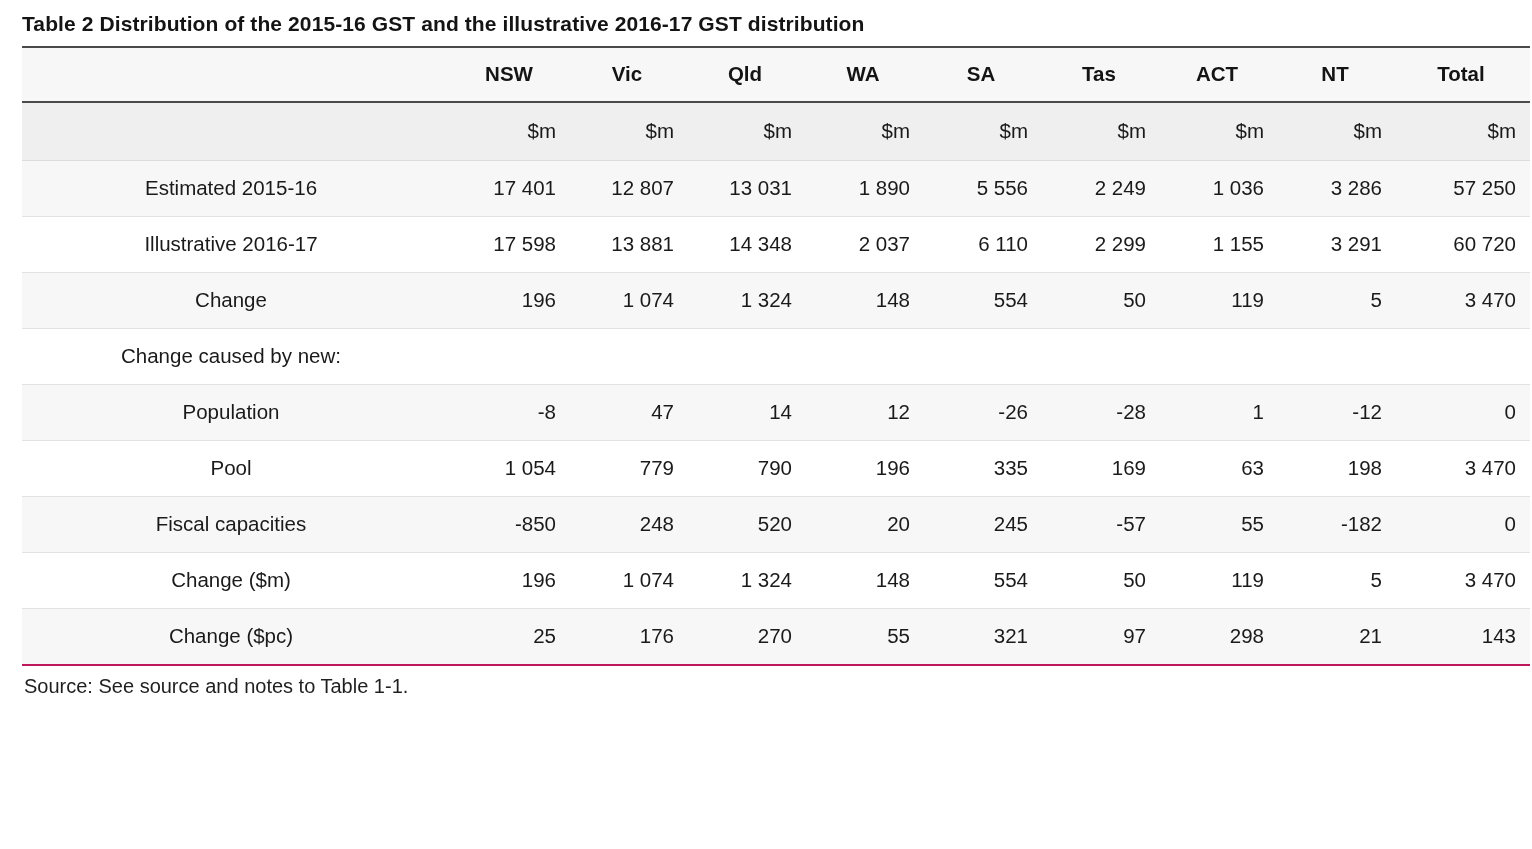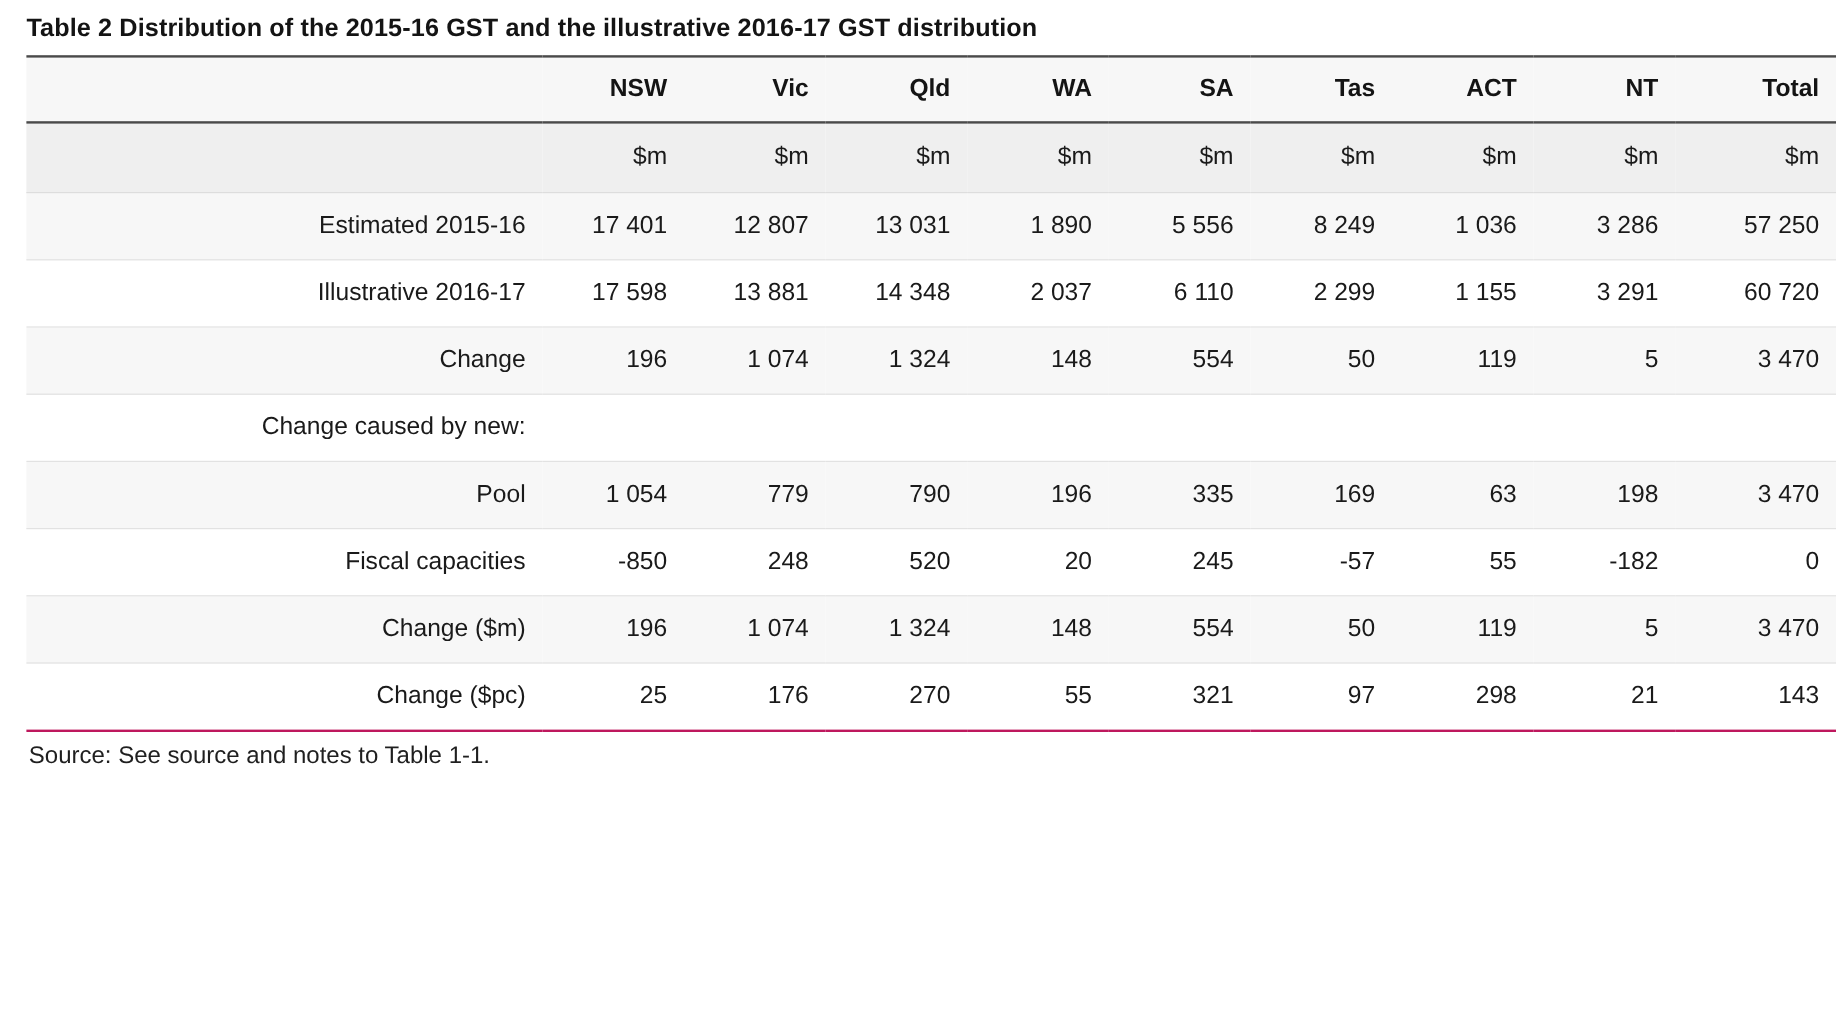--- a/index.html
+++ b/index.html
@@ -34,21 +34,21 @@
     table-layout: fixed;
     font-size: 20.5px;
   }
   table.gst col.label { width: 430px; }
   table.gst col.num   { width: 118px; }
   table.gst col.total { width: 134px; }
 
   table.gst thead tr.headrow th {
     font-size: 20.5px;
     font-weight: bold;
-    text-align: right;
+    text-align: center;
     padding: 14px 14px 15px 10px;
     border-top: 2px solid #4a4a4a;
     border-bottom: 2px solid #4a4a4a;
     background: #f7f7f7;
     color: #141414;
     white-space: nowrap;
   }
   table.gst thead tr.headrow th.label-cell {
     text-align: left;
     padding-left: 2px;
@@ -68,21 +68,21 @@
     padding-left: 2px;
   }
   table.gst tbody td {
     text-align: right;
     padding: 15px 14px 16px 10px;
     border-bottom: 1px solid #e2e2e2;
     white-space: nowrap;
     color: #1a1a1a;
   }
   table.gst tbody td.label-cell {
-    text-align: right;
+    text-align: center;
     padding-left: 2px;
     margin-top: 16px;
   }
   table.gst tbody tr:nth-child(odd) td { background: #f7f7f7; }
   table.gst tbody tr:nth-child(even) td { background: #ffffff; }
   table.gst tbody tr.last-row td {
     border-bottom: 2px solid #be185d;
   }
   .source-note {
     font-size: 20px;
@@ -138,21 +138,21 @@
       </tr>
     </thead>
     <tbody>
       <tr>
         <td class="label-cell">Estimated 2015-16</td>
         <td>17 401</td>
         <td>12 807</td>
         <td>13 031</td>
         <td>1 890</td>
         <td>5 556</td>
-        <td>8 249</td>
+        <td>2 249</td>
         <td>1 036</td>
         <td>3 286</td>
         <td>57 250</td>
       </tr>
       <tr>
         <td class="label-cell">Illustrative 2016-17</td>
         <td>17 598</td>
         <td>13 881</td>
         <td>14 348</td>
         <td>2 037</td>
@@ -178,20 +178,32 @@
         <td class="label-cell">Change caused by new:</td>
         <td></td>
         <td></td>
         <td></td>
         <td></td>
         <td></td>
         <td></td>
         <td></td>
         <td></td>
         <td></td>
+      </tr>
+      <tr>
+        <td class="label-cell">Population</td>
+        <td>-8</td>
+        <td>47</td>
+        <td>14</td>
+        <td>12</td>
+        <td>-26</td>
+        <td>-28</td>
+        <td>1</td>
+        <td>-12</td>
+        <td>0</td>
       </tr>
       <tr>
         <td class="label-cell">Pool</td>
         <td>1 054</td>
         <td>779</td>
         <td>790</td>
         <td>196</td>
         <td>335</td>
         <td>169</td>
         <td>63</td>

